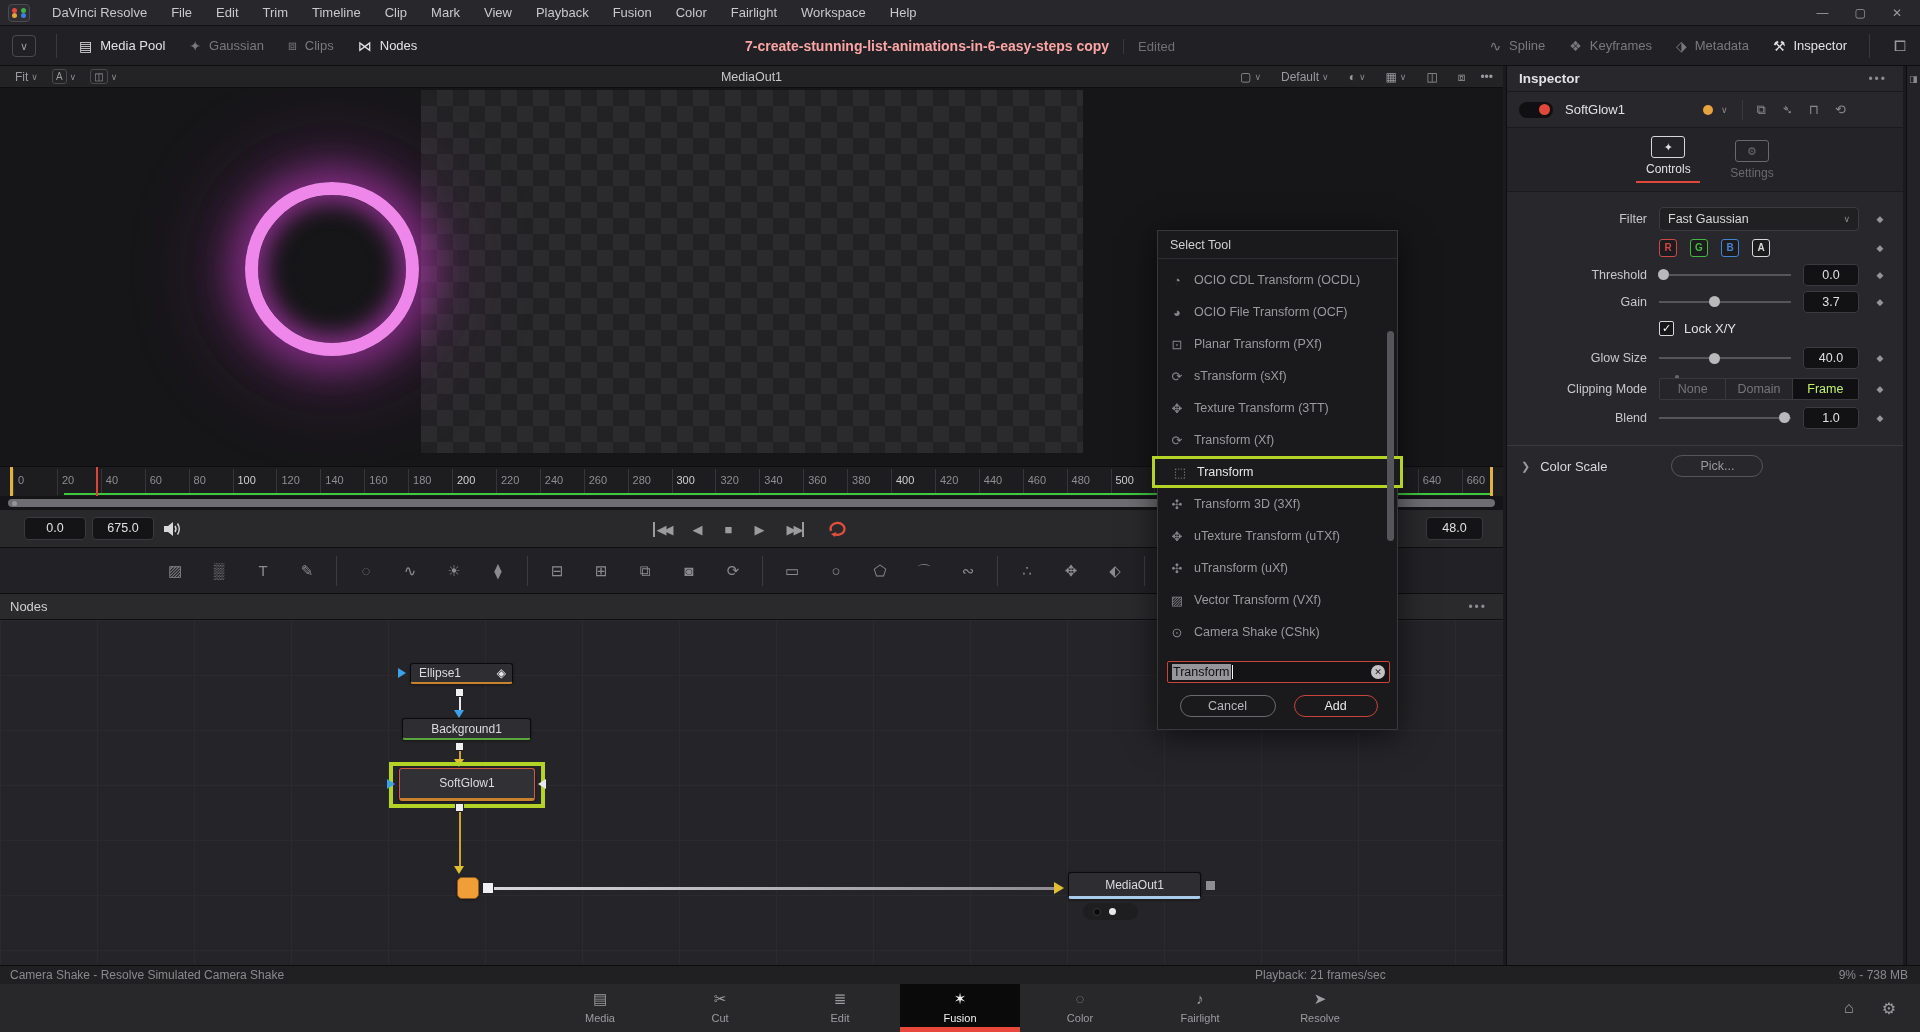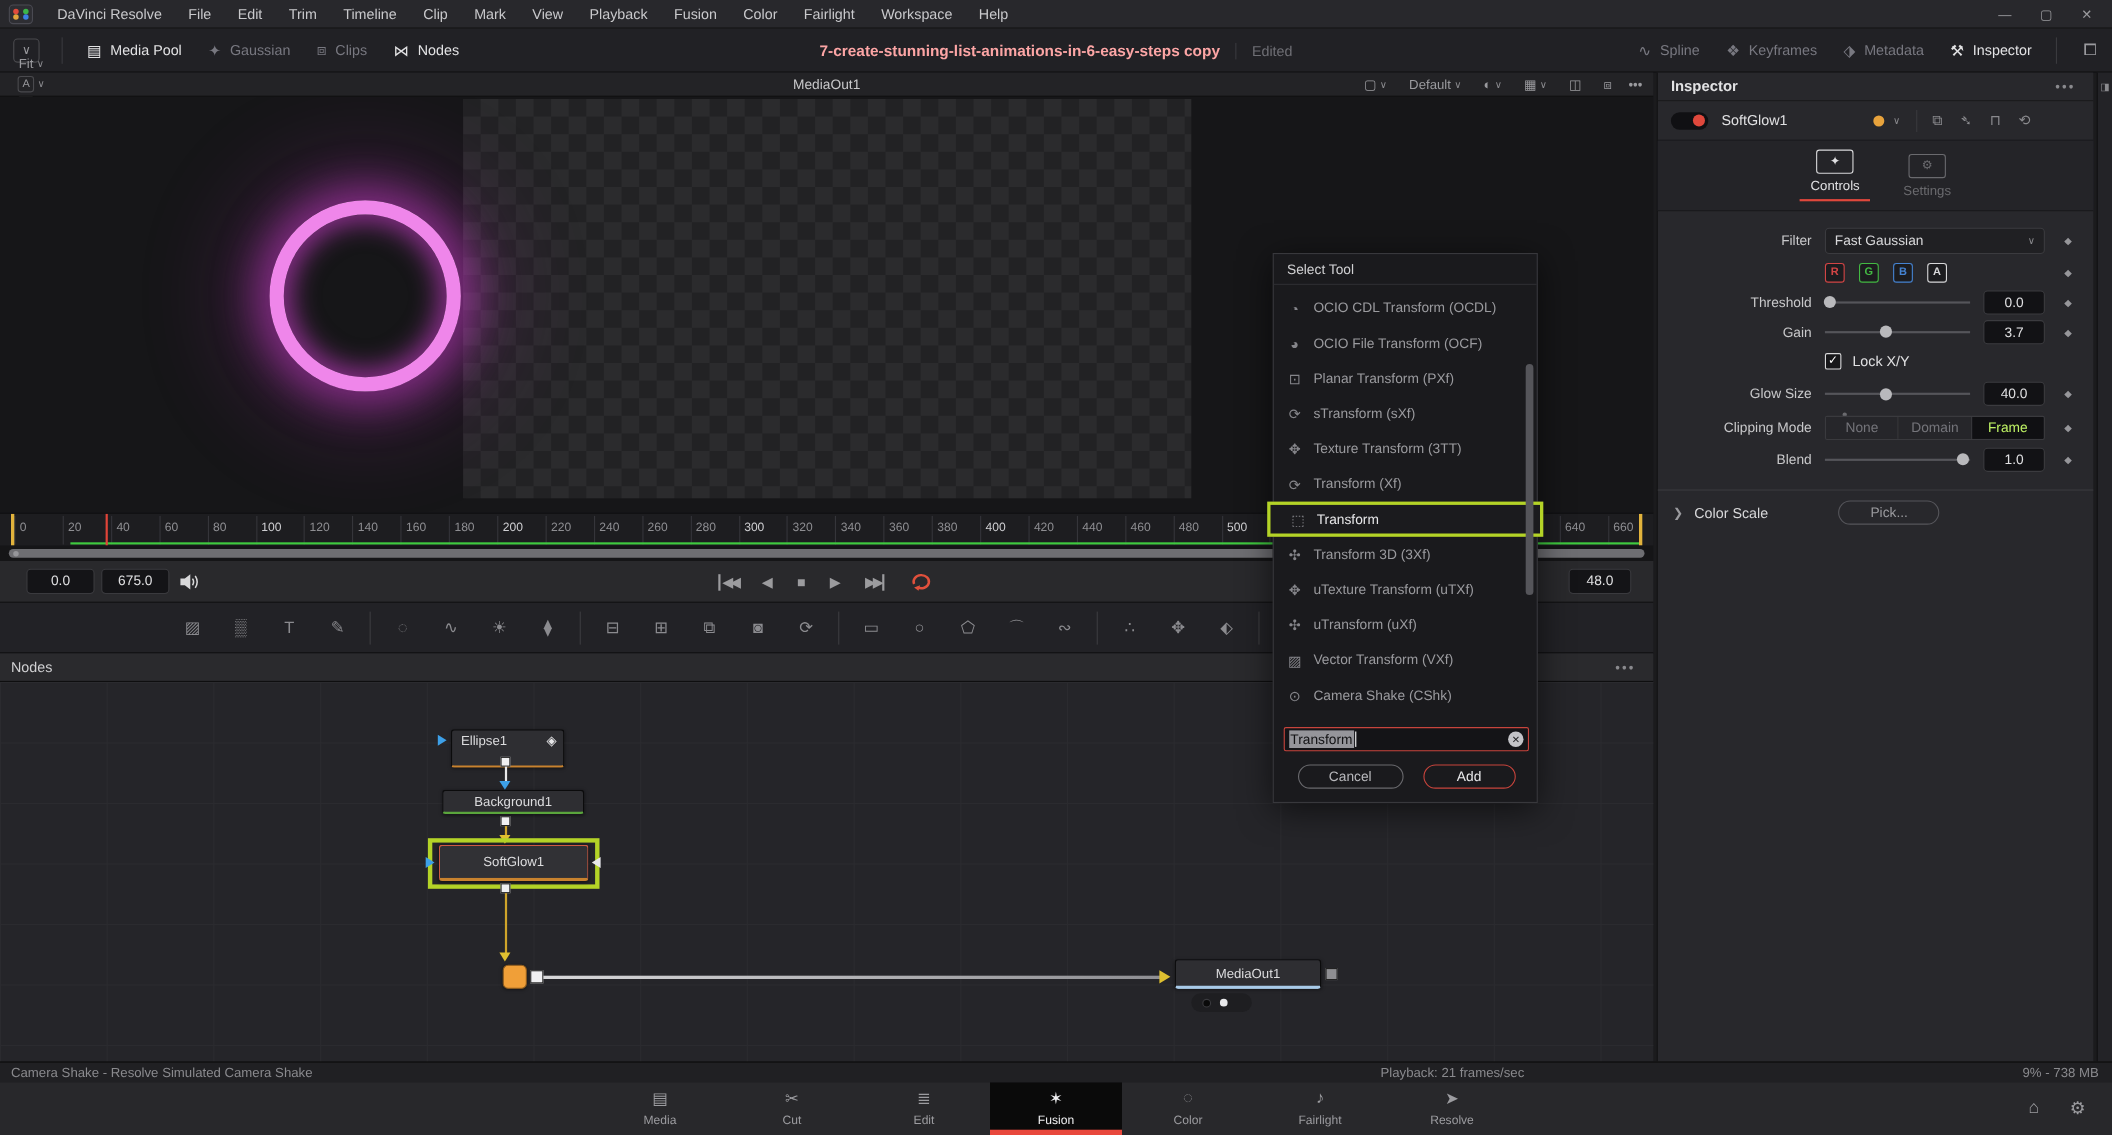--- a/index.html
+++ b/index.html
@@ -27,21 +27,21 @@
   .tb-btn.active { color:#e2e2e4; }
   .tb-btn .g { font-size:14px; }
   .tb-title-wrap { position:absolute; left:0; top:26px; width:1920px; height:40px; display:flex; align-items:center; justify-content:center; gap:14px; pointer-events:none; }
   .tb-title { color:#fca5a5; font-weight:bold; font-size:14px; }
   .tb-edited { color:#6f6f75; font-size:13px; border-left:1px solid #3a3a3e; padding-left:14px; }
   .tb-right { margin-left:auto; display:flex; align-items:center; }
   .tb-panelicon { color:#9a9a9e; font-size:15px; padding:0 14px; }
 
   
   .viewer-header { left:0; top:66px; width:1503px; height:22px; background:#232326; border-bottom:1px solid #0e0e0f; display:flex; align-items:center; font-size:12px; color:#9a9a9e; }
-  .vh-left { display:flex; align-items:center; gap:4px; padding-left:10px;flex-direction:column; }
+  .vh-left { display:flex; align-items:center; gap:4px; padding-left:10px; }
   .vh-chip { display:flex; align-items:center; gap:3px; padding:0 5px; }
   .vh-box { border:1px solid #4a4a4e; border-radius:3px; font-size:10px; padding:0 3px; line-height:13px; }
   .vh-center { position:absolute; left:0; width:1503px; text-align:center; color:#c8c8ca; font-size:12.5px; pointer-events:none; }
   .vh-right { margin-left:auto; display:flex; align-items:center; gap:10px; padding-right:10px; }
   .chev { font-size:9px; color:#8a8a8e; }
   .viewer-canvas { left:0; top:88px; width:1503px; height:378px; background:#161618; overflow:hidden; }
   .checker {
     position:absolute; left:421px; top:2px; width:662px; height:363px;
     background:repeating-conic-gradient(#2b2b2d 0% 25%, #222224 0% 50%);
     background-size:32px 32px;
@@ -360,21 +360,21 @@
       </span>
   </div>
 
   <div class="abs nodes-header">
     <span class="lbl">Nodes</span>
     <span class="dots3">•••</span>
   </div>
   <div class="abs nodes-canvas">
 
     <div class="tri" style="left:398px;top:48px;border:5px solid transparent;border-left:8px solid #3da0e8;border-right:0;"></div>
-    <div class="node" style="left:410px;top:43px;width:103px;height:35px;line-height:19px;border-bottom:2px solid #c8822e;text-align:left;padding-left:8px;">
+    <div class="node" style="left:410px;top:43px;width:103px;height:21px;line-height:19px;border-bottom:2px solid #c8822e;text-align:left;padding-left:8px;">
       <span>Ellipse1</span><span style="float:right;padding-right:6px;color:#e8e8ea;">◈</span>
     </div>
     <div class="sq" style="left:455px;top:68px;width:9px;height:9px;"></div>
     <div class="wire" style="left:459px;top:77px;width:1.5px;height:13px;background:#e8e8ea;"></div>
     <div class="tri" style="left:454px;top:90px;border:5px solid transparent;border-top:8px solid #3da0e8;border-bottom:0;"></div>
 
     <div class="node" style="left:402px;top:98px;width:129px;height:22px;line-height:20px;border-bottom:2px solid #5aa53c;">
       <span>Background1</span>
     </div>
     <div class="sq" style="left:455px;top:122px;width:9px;height:9px;"></div>

